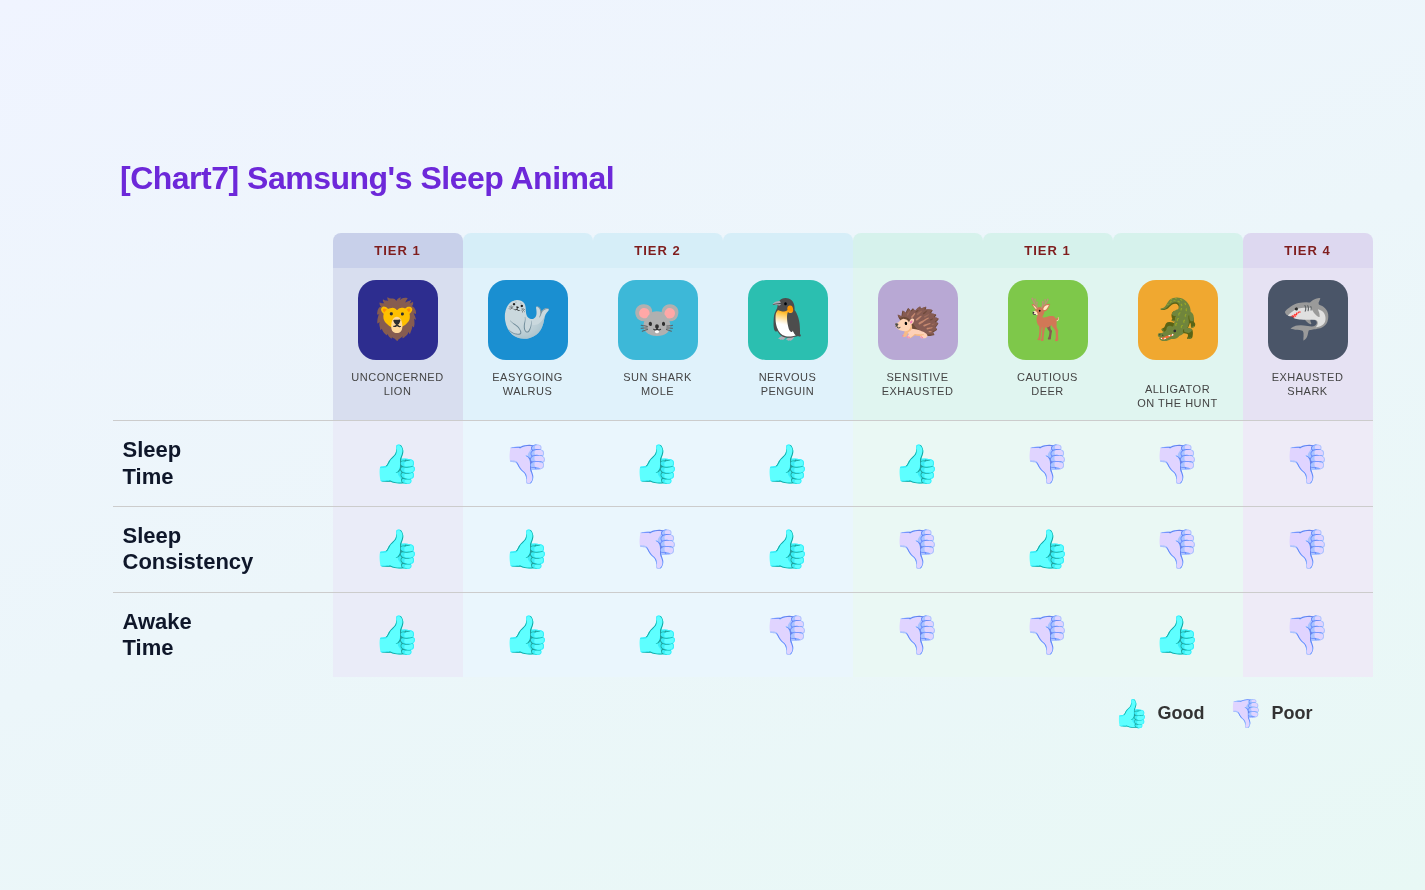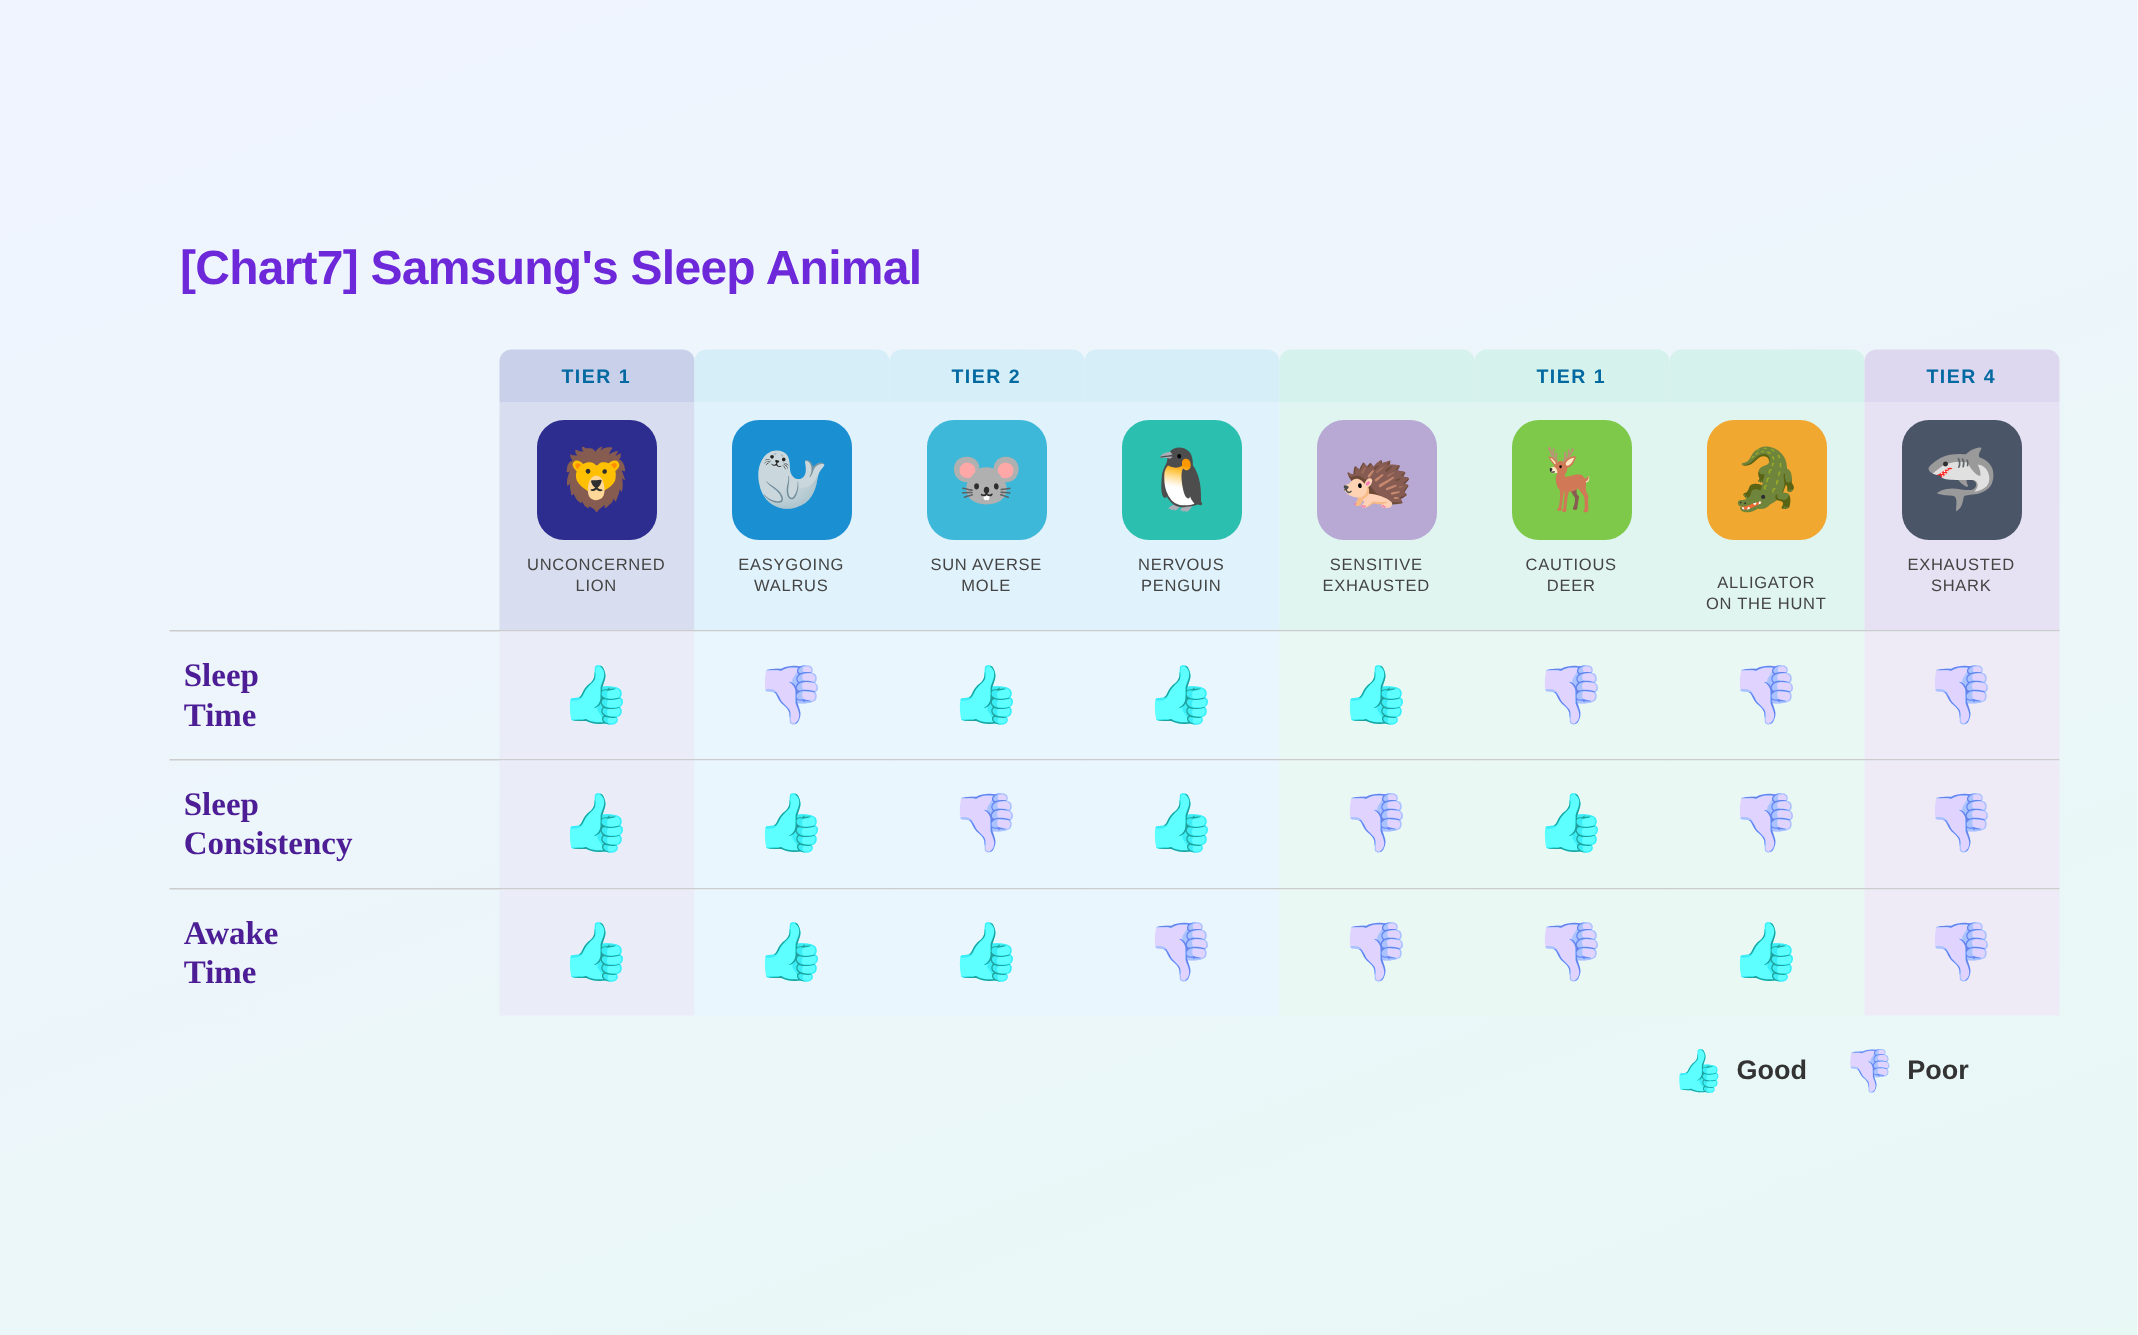--- a/index.html
+++ b/index.html
@@ -39,21 +39,21 @@
       width: 100%;
     }
     
     .tier-label {
       border-radius: 8px 8px 0 0;
       padding: 10px 6px;
       text-align: center;
       font-size: 13px;
       font-weight: 700;
       letter-spacing: 1px;
-      color: #0369a1;
+      color: #7f1d1d;
     }
     .tier1-bg { background-color: #c8d0ea; }
     .tier2-bg { background-color: #d6eef8; }
     .tier3-bg { background-color: #d6f2ec; }
     .tier4-bg { background-color: #ddd8f0; }
     .empty-cell { background: transparent; }
     
     .animal-cell {
       display: flex;
       flex-direction: column;
@@ -94,23 +94,22 @@
       line-height: 1.3;
       text-align: center;
     }
     
     .row-label-cell {
       display: flex;
       align-items: center;
       padding: 16px 10px;
       font-size: 22px;
       font-weight: 700;
-      color: #4c1d95;
+      color: #0f172a;
       line-height: 1.2;
-      font-family: Liberation Serif, serif;
     }
     .data-cell {
       display: flex;
       align-items: center;
       justify-content: center;
       padding: 16px 6px;
     }
     .row-divider {
       grid-column: 1 / -1;
       height: 1px;
@@ -169,21 +168,21 @@
           <div class="animal-name" style="white-space: pre-line;">UNCONCERNED
 LION</div>
         </div>
         <div class="animal-cell tier2-animal">
           <div class="animal-icon bg-walrus">🦭</div>
           <div class="animal-name" style="white-space: pre-line;">EASYGOING
 WALRUS</div>
         </div>
         <div class="animal-cell tier2-animal">
           <div class="animal-icon bg-mole">🐭</div>
-          <div class="animal-name" style="white-space: pre-line;">SUN AVERSE
+          <div class="animal-name" style="white-space: pre-line;">SUN SHARK
 MOLE</div>
         </div>
         <div class="animal-cell tier2-animal">
           <div class="animal-icon bg-penguin">🐧</div>
           <div class="animal-name" style="white-space: pre-line;">NERVOUS
 PENGUIN</div>
         </div>
         <div class="animal-cell tier3-animal">
           <div class="animal-icon bg-hedgehog">🦔</div>
           <div class="animal-name" style="white-space: pre-line;">SENSITIVE

